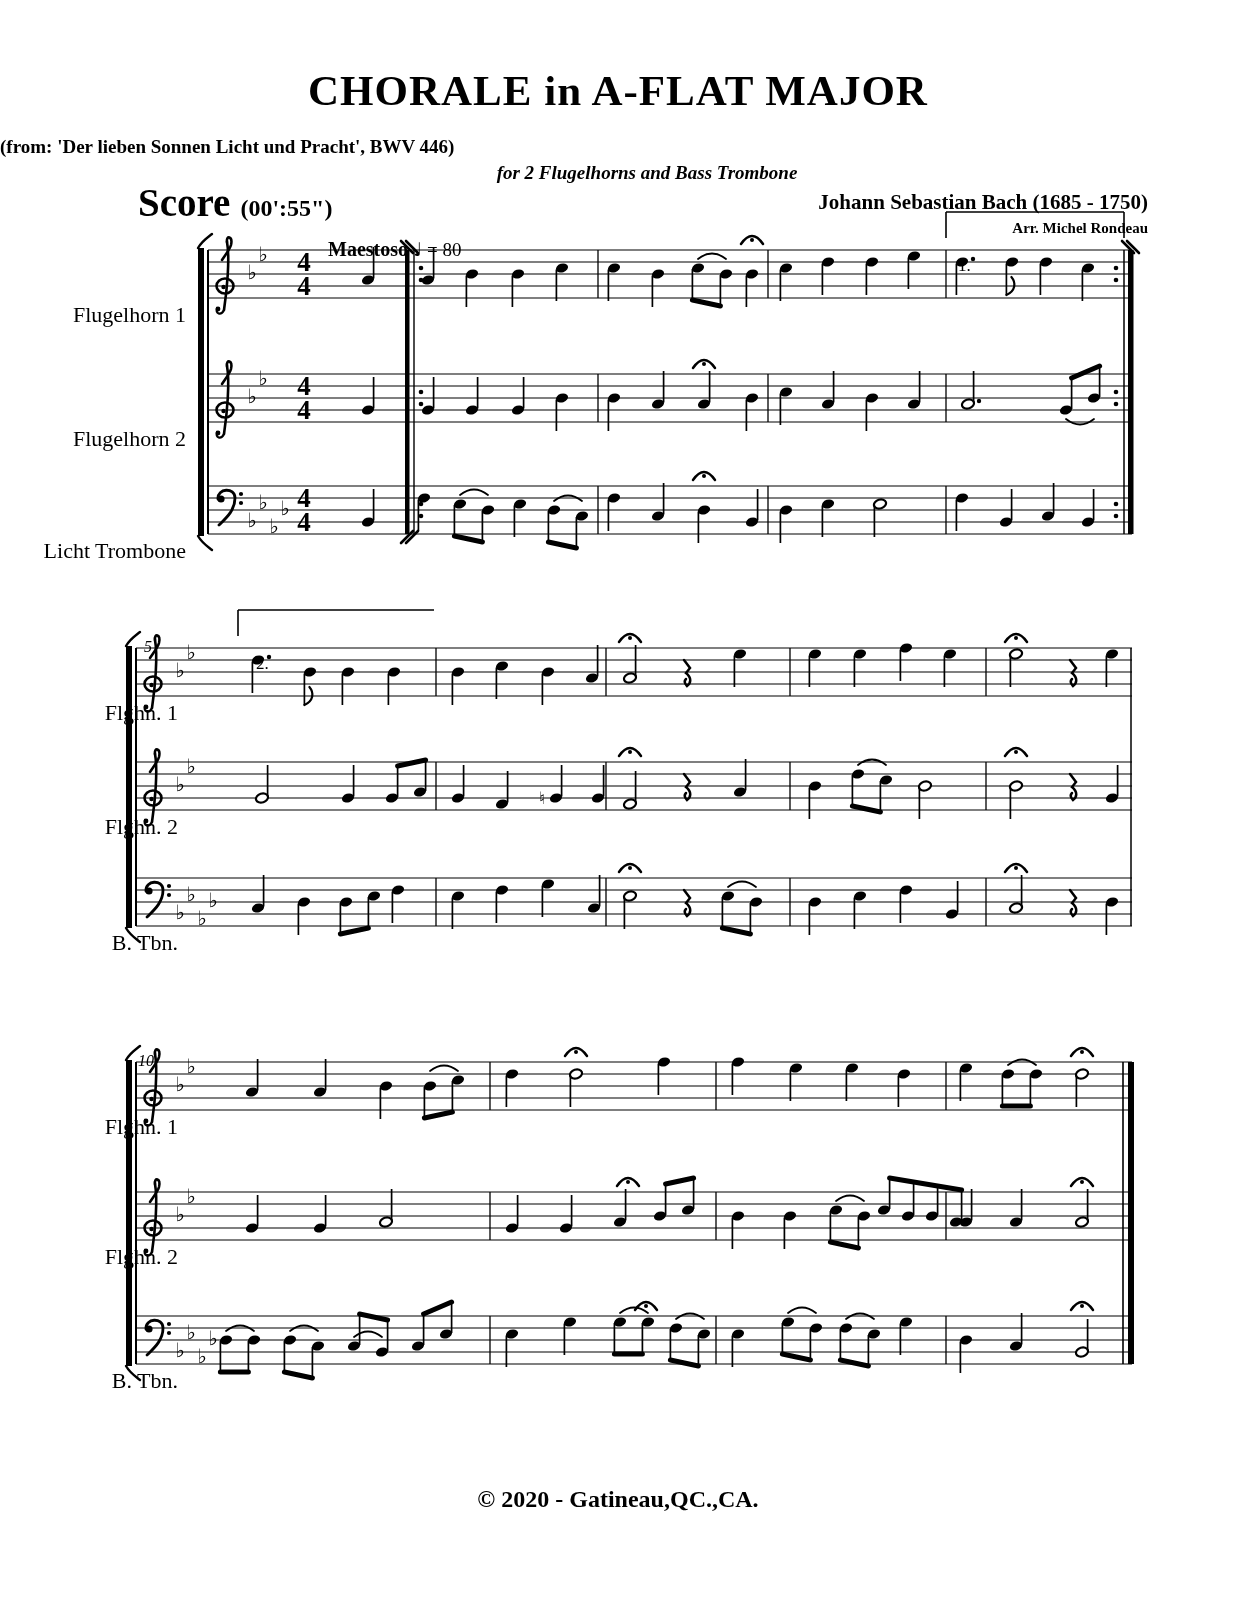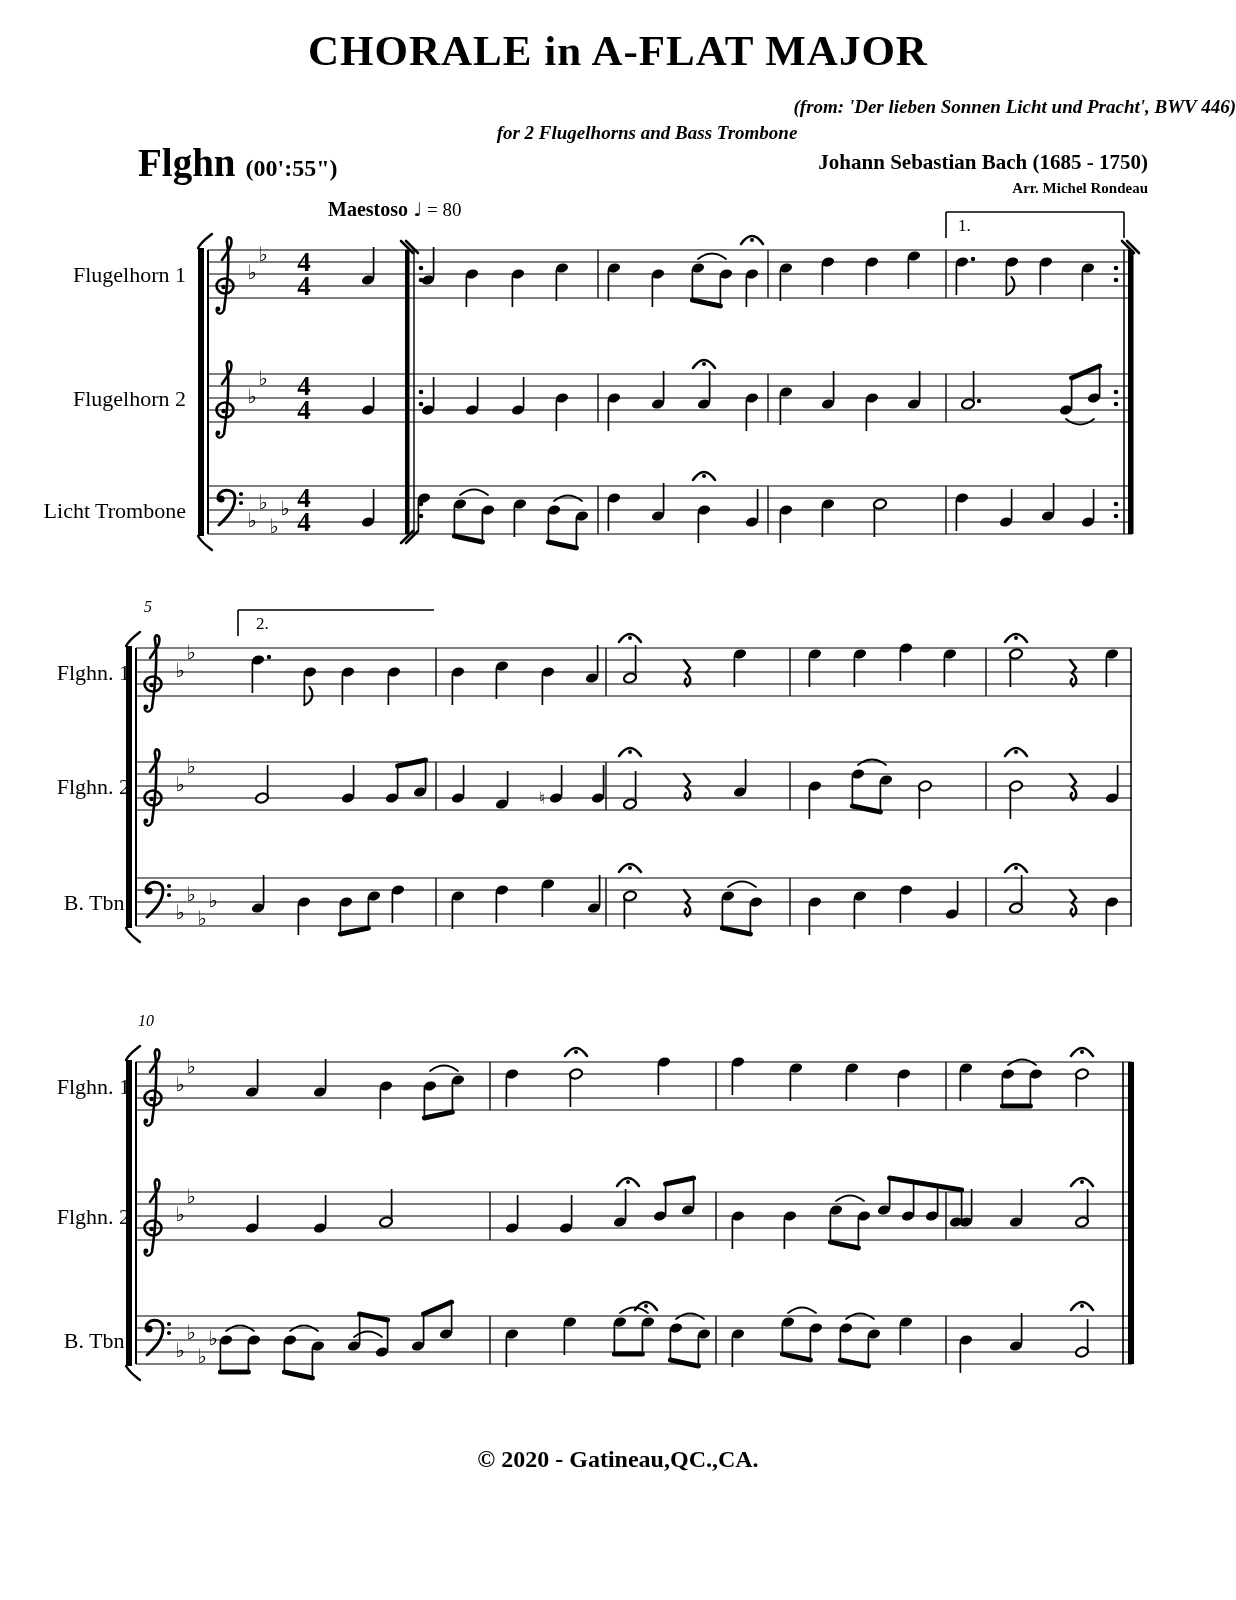--- a/index.html
+++ b/index.html
@@ -1,32 +1,32 @@
 <!DOCTYPE html>
 <html><head>
 <meta charset="utf-8">
 <style>
   html,body{margin:0;padding:0;background:#888;}
   .page{position:relative;width:1236px;height:1600px;background:#ffffff;margin:0 auto;
         font-family:"Liberation Serif",serif;color:#000;overflow:hidden;}
-  .abs{position:absolute;}
+  .abs{position:absolute;margin-top:40px;}
   .title{top:26px;left:0;width:100%;text-align:center;font-size:43px;font-weight:bold;letter-spacing:1px;}
-  .sub1{top:96px;left:0;width:100%;text-align:right;font-size:19px;font-weight:bold;font-style:italic;}
+  .sub1{top:96px;left:0;width:100%;text-align:left;font-size:19px;font-weight:bold;}
   .sub2{top:122px;left:0;width:100%;text-align:center;font-size:19px;font-weight:bold;font-style:italic;padding-left:29px;}
   .scoreblk{top:140px;left:138px;font-weight:bold;}
   .scoreblk .s1{font-size:39px;}
   .scoreblk .s2{font-size:24px;margin-left:10px;}
   .composer{top:150px;right:88px;font-size:21px;font-weight:bold;text-align:right;}
   .arranger{top:180px;right:88px;font-size:15px;font-weight:bold;text-align:right;}
   .tempo{top:198px;left:328px;font-size:20px;font-weight:bold;}
   .tempo .tnote{font-family:"DejaVu Sans",sans-serif;font-size:19px;}
   .tempo .teq{font-weight:normal;font-size:19px;text-align:right;}
   .ilabel{font-size:22px;text-align:right;}
   .il-w1{left:0;width:186px;}
-  .il-w2{left:0;width:130px;}
+  .il-w2{left:0;width:130px;padding-left:48px;}
   .il-1a{top:262px;} .il-1b{top:386px;} .il-1c{top:498px;}
   .il-2a{top:660px;} .il-2b{top:774px;} .il-2c{top:890px;}
   .il-3a{top:1074px;} .il-3b{top:1204px;} .il-3c{top:1328px;}
   .mnum{font-size:16px;font-style:italic;}
   .mnum-5{left:144px;top:598px;}
   .mnum-10{left:138px;top:1012px;}
   .volta{font-size:17px;}
   .volta-1{left:958px;top:216px;}
   .volta-2{left:256px;top:614px;}
   .footer{top:1446px;left:0;width:100%;text-align:center;font-size:24px;font-weight:bold;}
@@ -631,21 +631,21 @@
       <ellipse cx="1082" cy="1352" rx="6.2" ry="4.4" transform="rotate(-18 1082 1352)" fill="#fff" stroke="#000" stroke-width="2.2"></ellipse>
       <line x1="1087.6" y1="1350.5" x2="1087.6" y2="1319" stroke="#000" stroke-width="1.7"></line>
       <path d="M1071,1310 Q1082,1294 1093,1310" stroke="#000" stroke-width="2.5" fill="none" stroke-linecap="round"></path>
       <circle cx="1082" cy="1306" r="2" fill="#000"></circle>
     </svg>
 
   <div class="abs title">CHORALE in A-FLAT MAJOR</div>
   <div class="abs sub1">(from: 'Der lieben Sonnen Licht und Pracht', BWV 446)</div>
   <div class="abs sub2">for 2 Flugelhorns and Bass Trombone</div>
 
-  <div class="abs scoreblk"><span class="s1">Flghn</span><span class="s2">(00':55")</span></div>
+  <div class="abs scoreblk"><span class="s1">Score</span><span class="s2">(00':55")</span></div>
 
   <div class="abs composer">Johann Sebastian Bach (1685 - 1750)</div>
   <div class="abs arranger">Arr. Michel Rondeau</div>
 
   <div class="abs tempo"><span>Maestoso</span> <span class="tnote">♩</span> <span class="teq">= 80</span></div>
 
   <div class="abs ilabel il-w1 il-1a">Flugelhorn 1</div>
   <div class="abs ilabel il-w1 il-1b">Flugelhorn 2</div>
   <div class="abs ilabel il-w1 il-1c">Licht Trombone</div>
   <div class="abs ilabel il-w2 il-2a">Flghn. 1</div>

